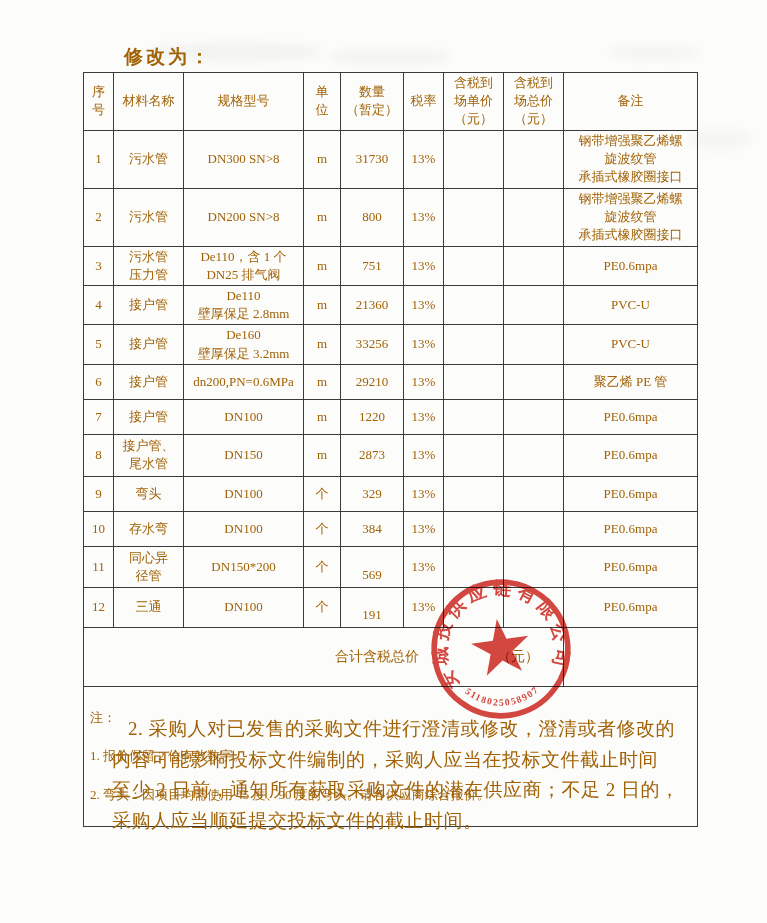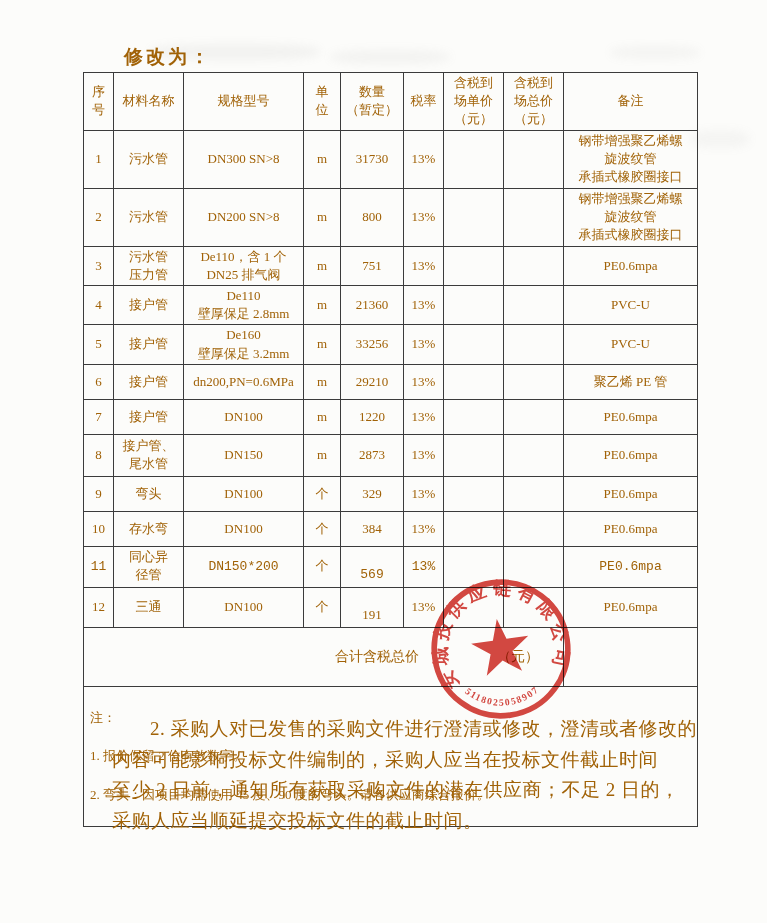--- a/index.html
+++ b/index.html
@@ -29,21 +29,21 @@
   tbody#rows-body tr:nth-child(12) td.col-qty{vertical-align:bottom;padding-bottom:3px;}
   .total-cell{text-align:right !important;}
   .total-inner{display:flex;justify-content:flex-end;align-items:center;gap:78px;padding-right:22px;font-size:14px;}
   .notes-cell{text-align:left !important;vertical-align:top !important;padding:3px 6px !important;font-size:14px;line-height:1.35;}
   .notes-cell div{margin:1px 0;}
   .body-text{
     position:absolute;left:112px;top:714px;width:585px;
     font-size:19px;line-height:30.5px;letter-spacing:0.5px;
   }
   .body-text .line{white-space:nowrap;}
-  .body-text .indent{padding-left:16px;text-align:right;}
+  .body-text .indent{padding-left:16px;}
   .deadline{font-weight:bold;}
   .stamp{
     position:absolute;left:415px;top:563px;width:172px;height:172px;
     opacity:0.88;mix-blend-mode:multiply;
     transform:rotate(-8deg);
     pointer-events:none;
   }
   .stamp text{font-family:"Liberation Serif","DejaVu Serif",serif;}
   .stamp .company-arc{font-size:18px;letter-spacing:5px;font-weight:bold;}
   .stamp .serial-arc{font-size:9.5px;letter-spacing:1.5px;font-weight:bold;}
@@ -206,21 +206,21 @@
           <td class="col-no">10</td>
           <td class="col-name">存水弯</td>
           <td class="col-spec">DN100</td>
           <td class="col-unit">个</td>
           <td class="col-qty">384</td>
           <td class="col-rate">13%</td>
           <td class="col-unit-price"></td>
           <td class="col-total-price"></td>
           <td class="col-remark">PE0.6mpa</td>
         </tr>
-        <tr style="height: 41px; font-family: Liberation Mono, monospace;">
+        <tr style="height: 41px;">
           <td class="col-no">11</td>
           <td class="col-name">同心异
 径管</td>
           <td class="col-spec">DN150*200</td>
           <td class="col-unit">个</td>
           <td class="col-qty">569</td>
           <td class="col-rate">13%</td>
           <td class="col-unit-price"></td>
           <td class="col-total-price"></td>
           <td class="col-remark">PE0.6mpa</td>

